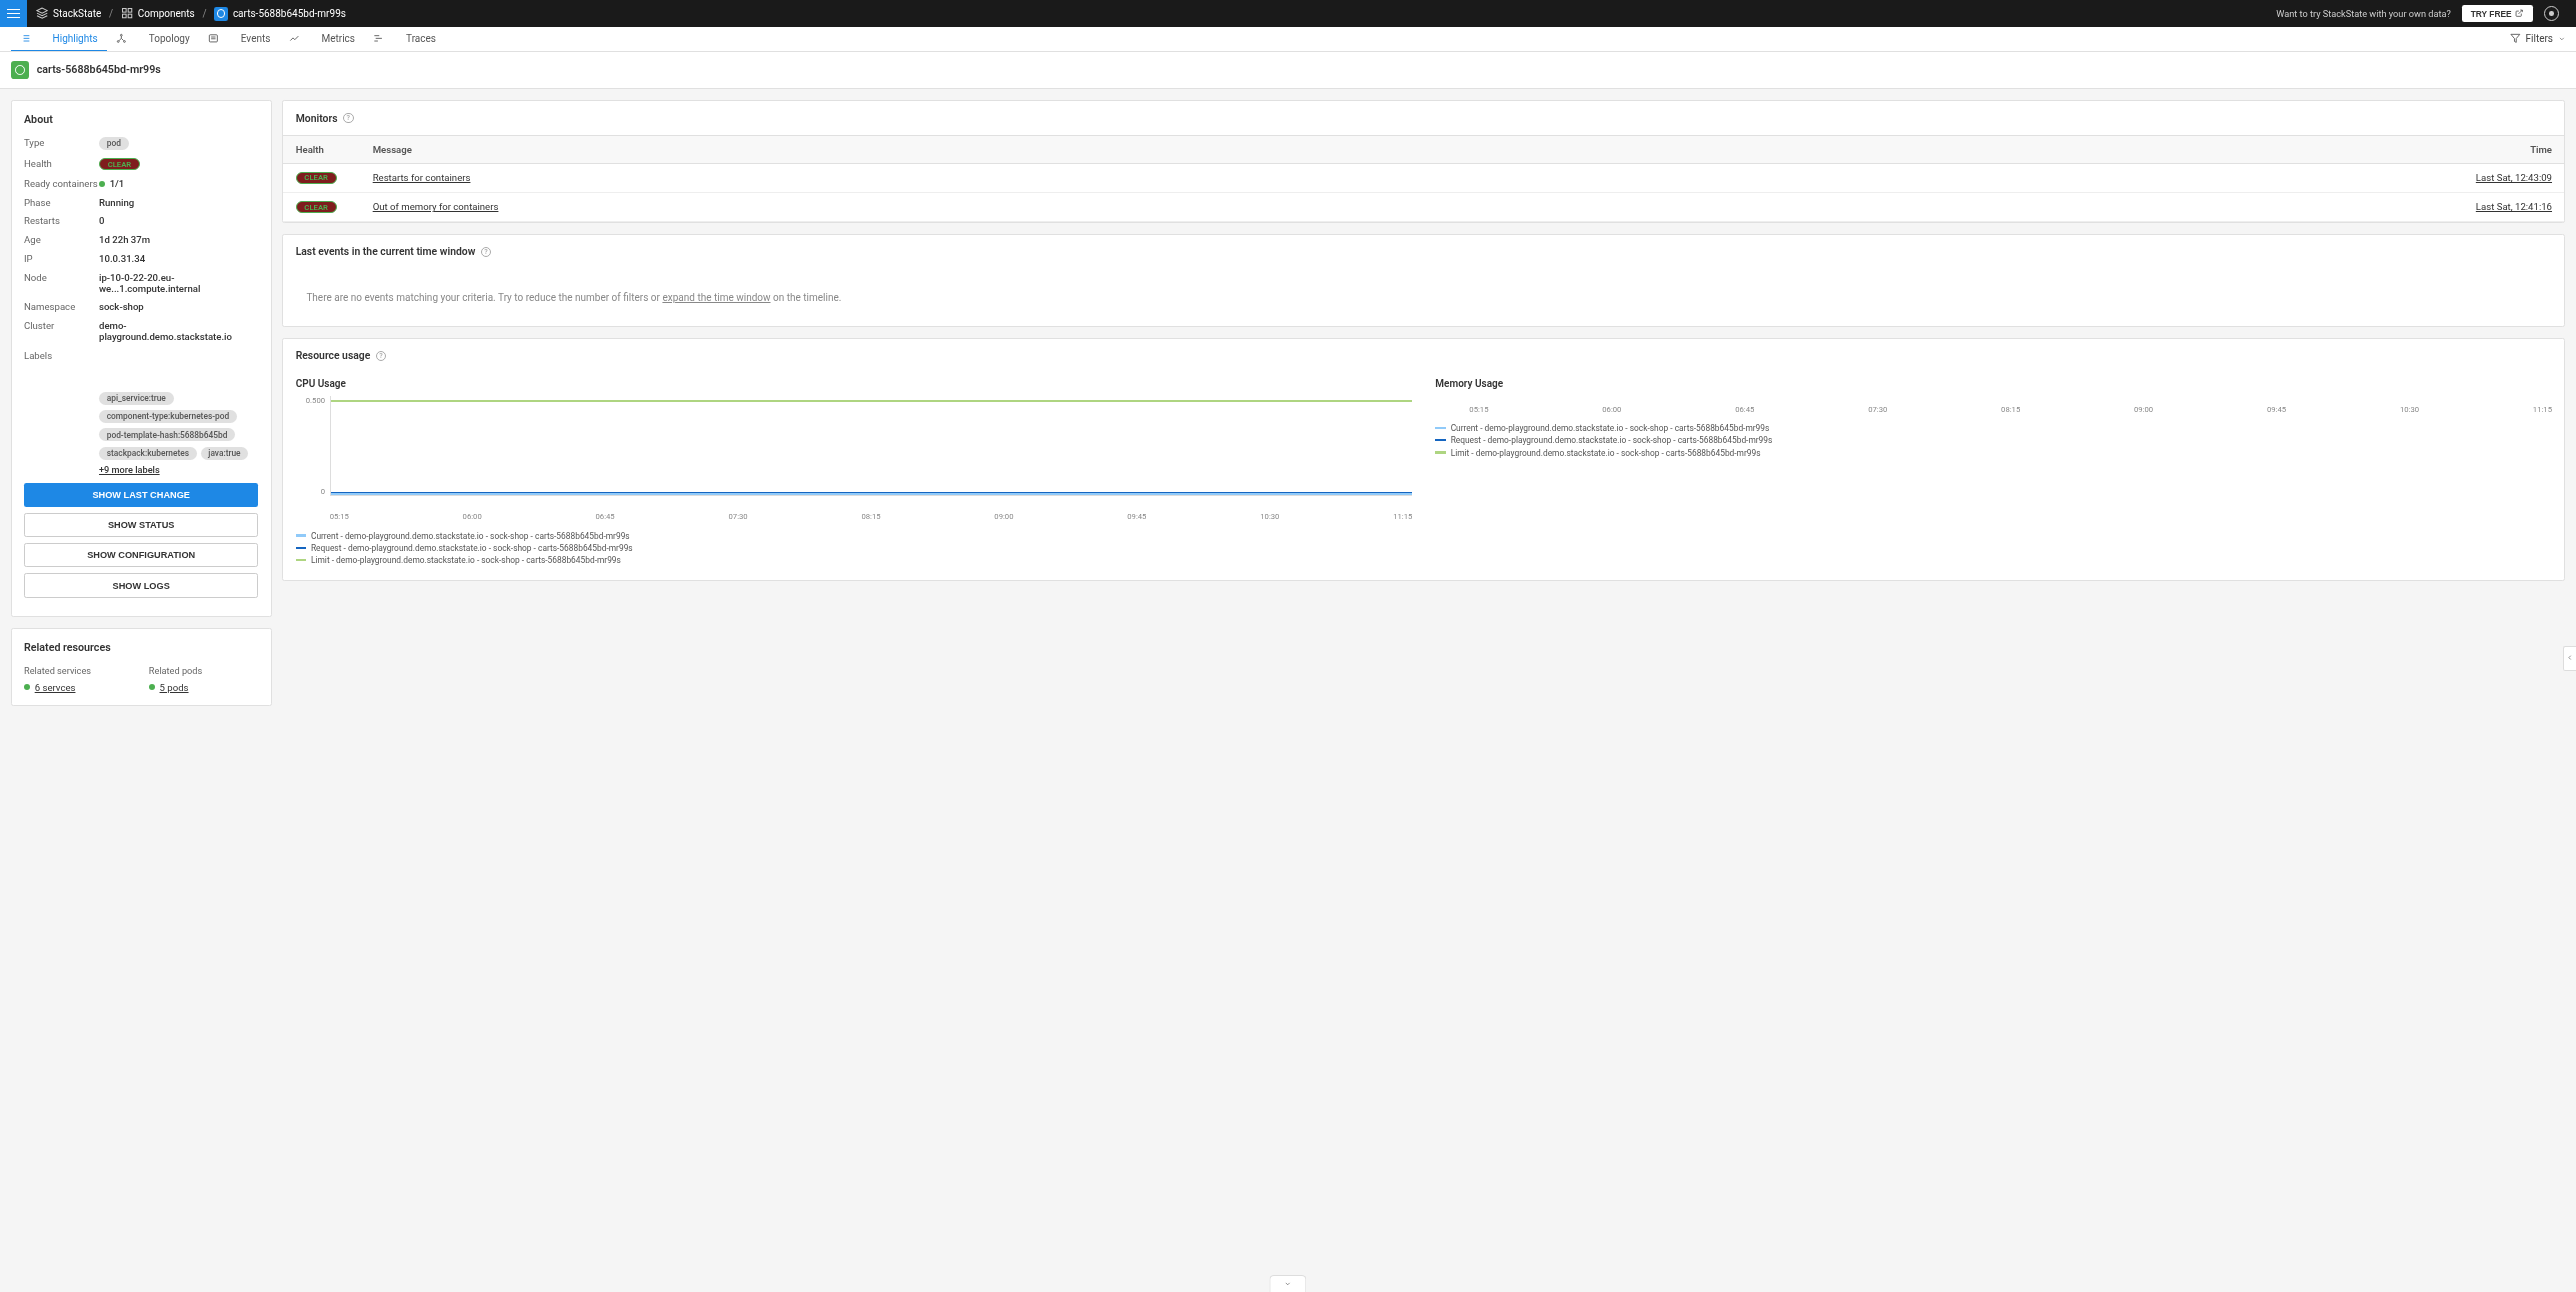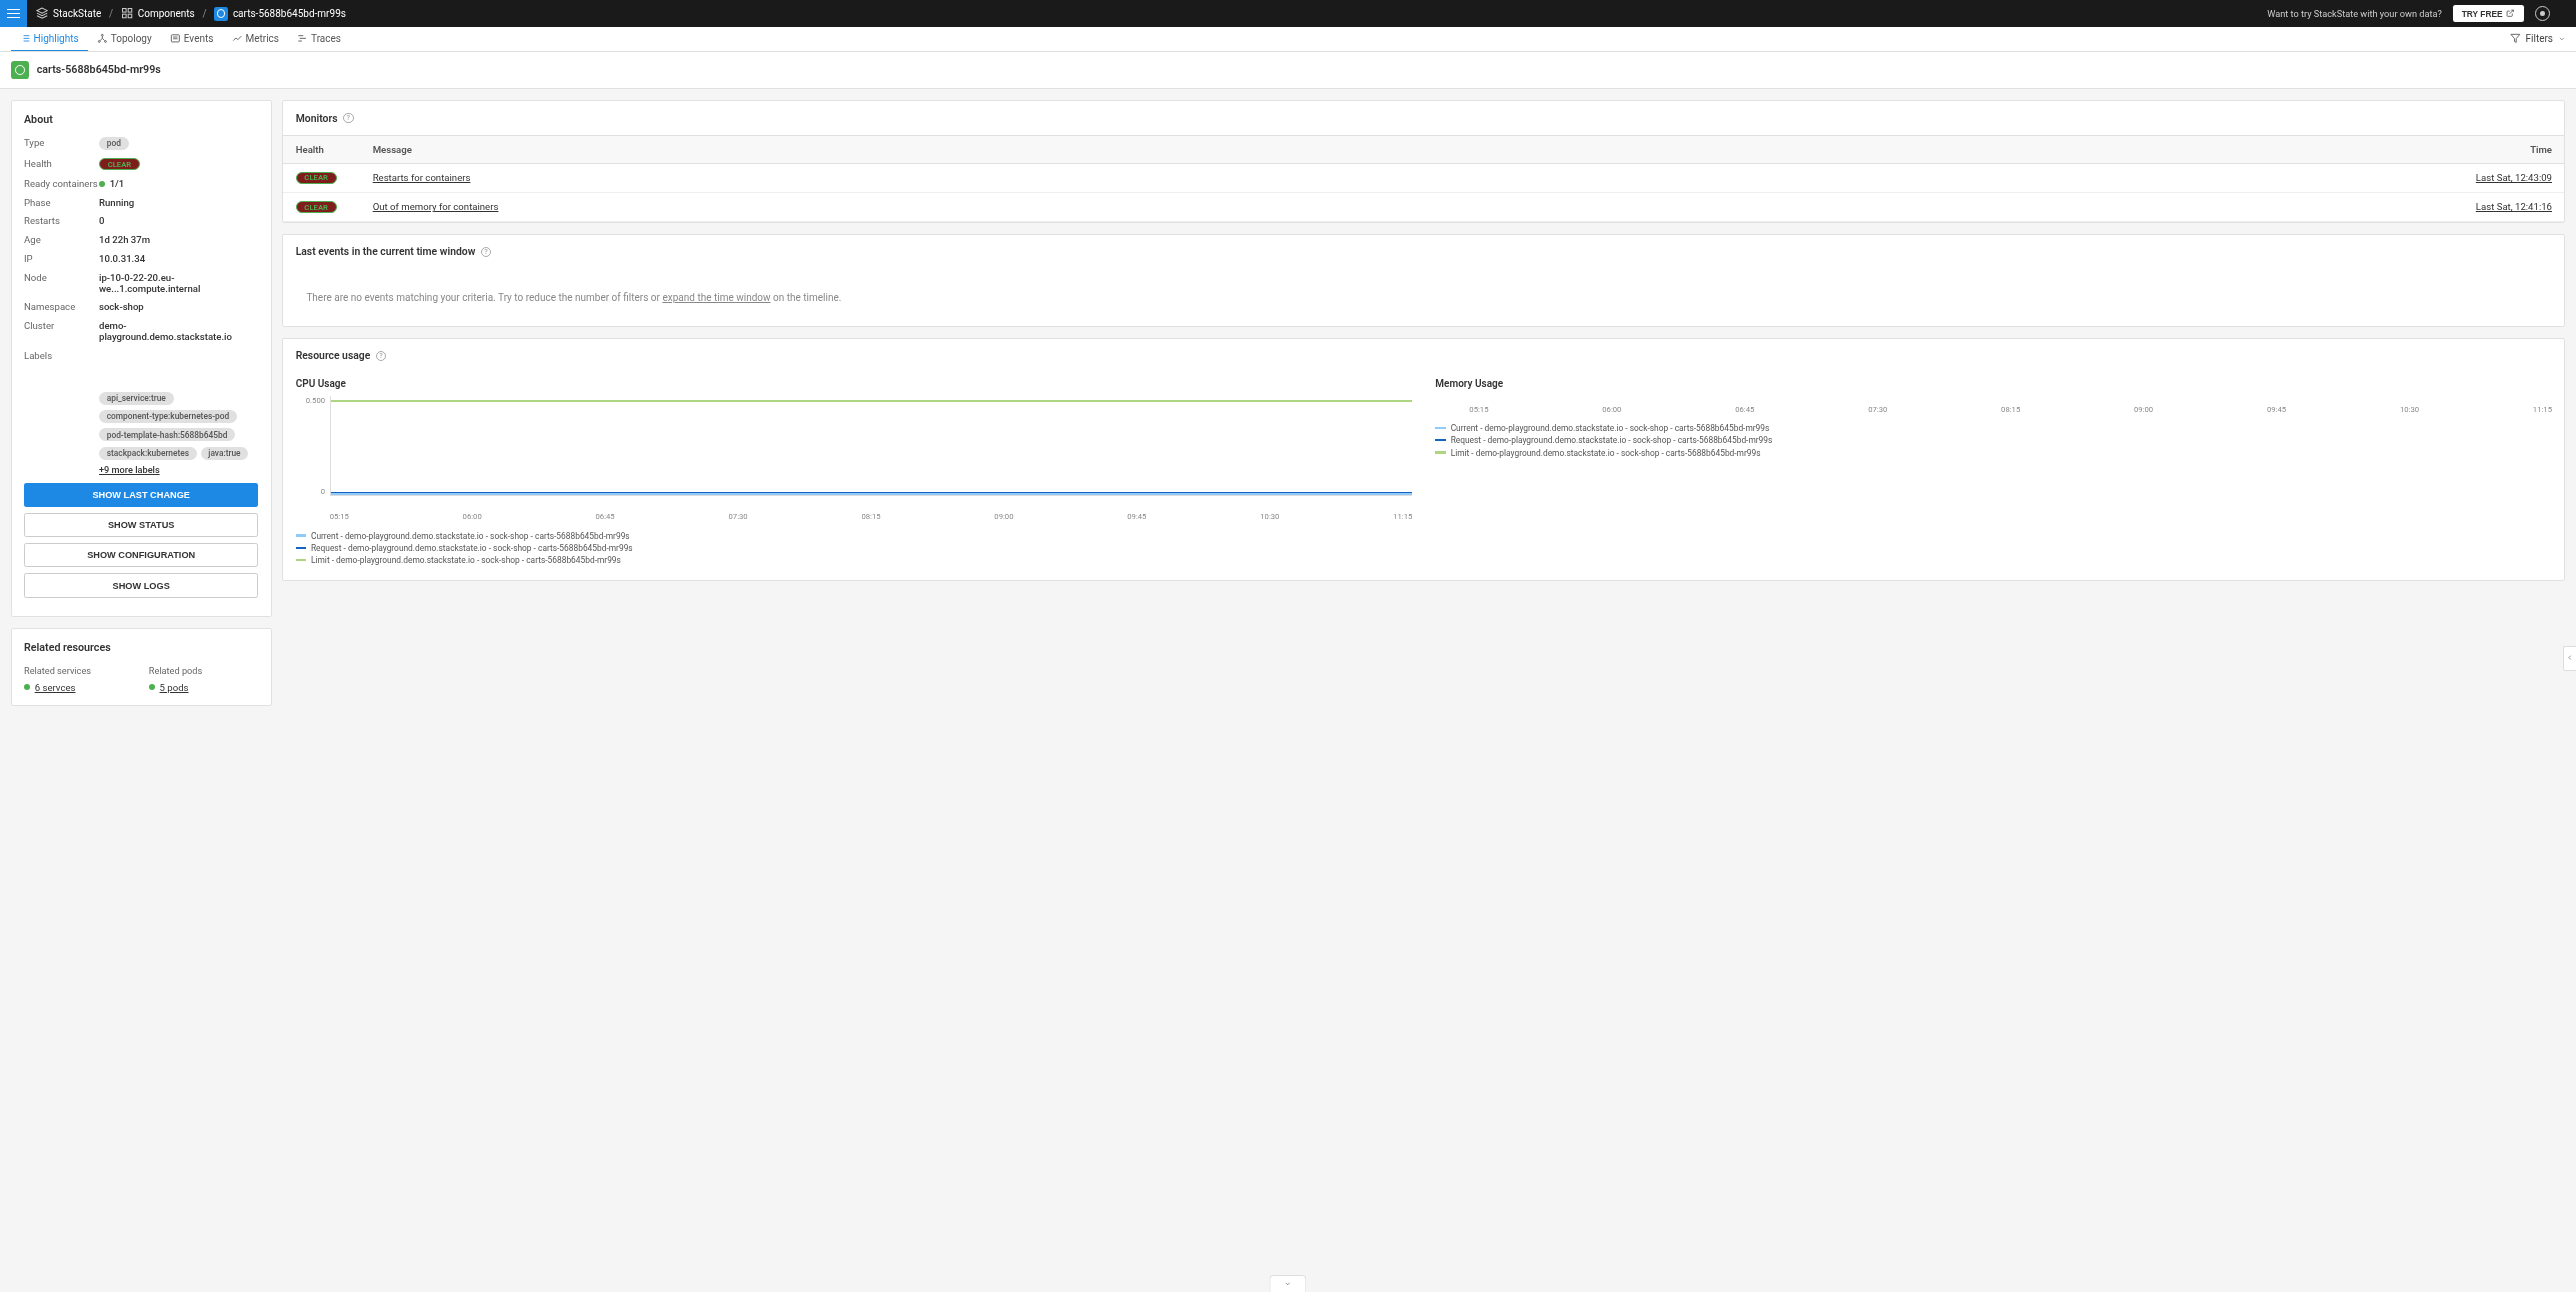--- a/index.html
+++ b/index.html
@@ -7,28 +7,28 @@
 .topbar { background: #1a1a1a; height: 27px; display: flex; align-items: center; padding: 0 0 0 0; color: #fff; }
 .hamburger { background: #1e88e5; width: 27px; height: 27px; display: flex; align-items: center; justify-content: center; cursor: pointer; }
 .hamburger-lines { width: 12.3px; height: 9.2px; display: flex; flex-direction: column; justify-content: space-between; }
 .hamburger-lines span { height: 1.5px; background: #fff; }
 .breadcrumb { display: flex; align-items: center; gap: 7.7px; padding-left: 9.2px; font-size: 10px; }
 .breadcrumb .sep { color: #888; }
 .breadcrumb-item { display: flex; align-items: center; gap: 4.6px; color: #fff; }
 .breadcrumb-icon { width: 12.3px; height: 12.3px; display: inline-flex; align-items: center; justify-content: center; }
 .pod-badge { width: 14px; height: 14px; background: #1e88e5; border-radius: 2.3px; display: inline-flex; align-items: center; justify-content: center; }
 .pod-badge::after { content: ""; width: 6.1px; height: 6.1px; border: 1.5px solid #fff; border-radius: 50%; }
-.topbar-right { margin-left: auto; display: flex; align-items: center; gap: 10.7px; padding-right: 26px; }
+.topbar-right { margin-left: auto; display: flex; align-items: center; gap: 10.7px; padding-right: 17px; }
 .try-text { color: #ccc; font-size: 9.2px; }
 .try-btn { background: #fff; color: #333; border: none; padding: 3.8px 9.2px; border-radius: 2.3px; font-size: 8.4px; font-weight: 700; cursor: pointer; display: flex; align-items: center; gap: 3.8px; }
 .avatar-icon { width: 15.3px; height: 15.3px; border: 1.5px solid #ccc; border-radius: 50%; display: flex; align-items: center; justify-content: center; }
 .avatar-icon::after { content: ""; width: 4.6px; height: 4.6px; background: #ccc; border-radius: 50%; }
 
 .tabs-bar { background: #fff; height: 24.5px; display: flex; align-items: center; padding: 0 10.7px; border-bottom: 0.8px solid #e0e0e0; }
-.tab { display: flex; align-items: center; gap: 3px; padding: 0 9.2px; height: 24.5px; color: #555; cursor: pointer; font-size: 10px; }
+.tab { display: flex; align-items: center; gap: 22px; padding: 0 9.2px; height: 24.5px; color: #555; cursor: pointer; font-size: 10px; }
 .tab.active { color: #1e88e5; border-bottom: 1.5px solid #1e88e5; }
 .tab-icon { width: 10.7px; height: 10.7px; }
 .filters-btn { margin-left: auto; display: flex; align-items: center; gap: 4.6px; color: #444; cursor: pointer; font-size: 10px; }
 
 .page-header { background: #fff; padding: 9.2px 10.7px; display: flex; align-items: center; gap: 7.7px; border-bottom: 0.8px solid #e0e0e0; }
 .page-header .pod-badge-lg { width: 18.4px; height: 18.4px; background: #4caf50; border-radius: 3.1px; display: inline-flex; align-items: center; justify-content: center; }
 .page-header .pod-badge-lg::after { content: ""; width: 7.7px; height: 7.7px; border: 1.5px solid #fff; border-radius: 50%; }
 .page-title { font-weight: 600; font-size: 10.7px; }
 
 .layout { display: flex; gap: 10.7px; padding: 10.7px; align-items: flex-start; }

